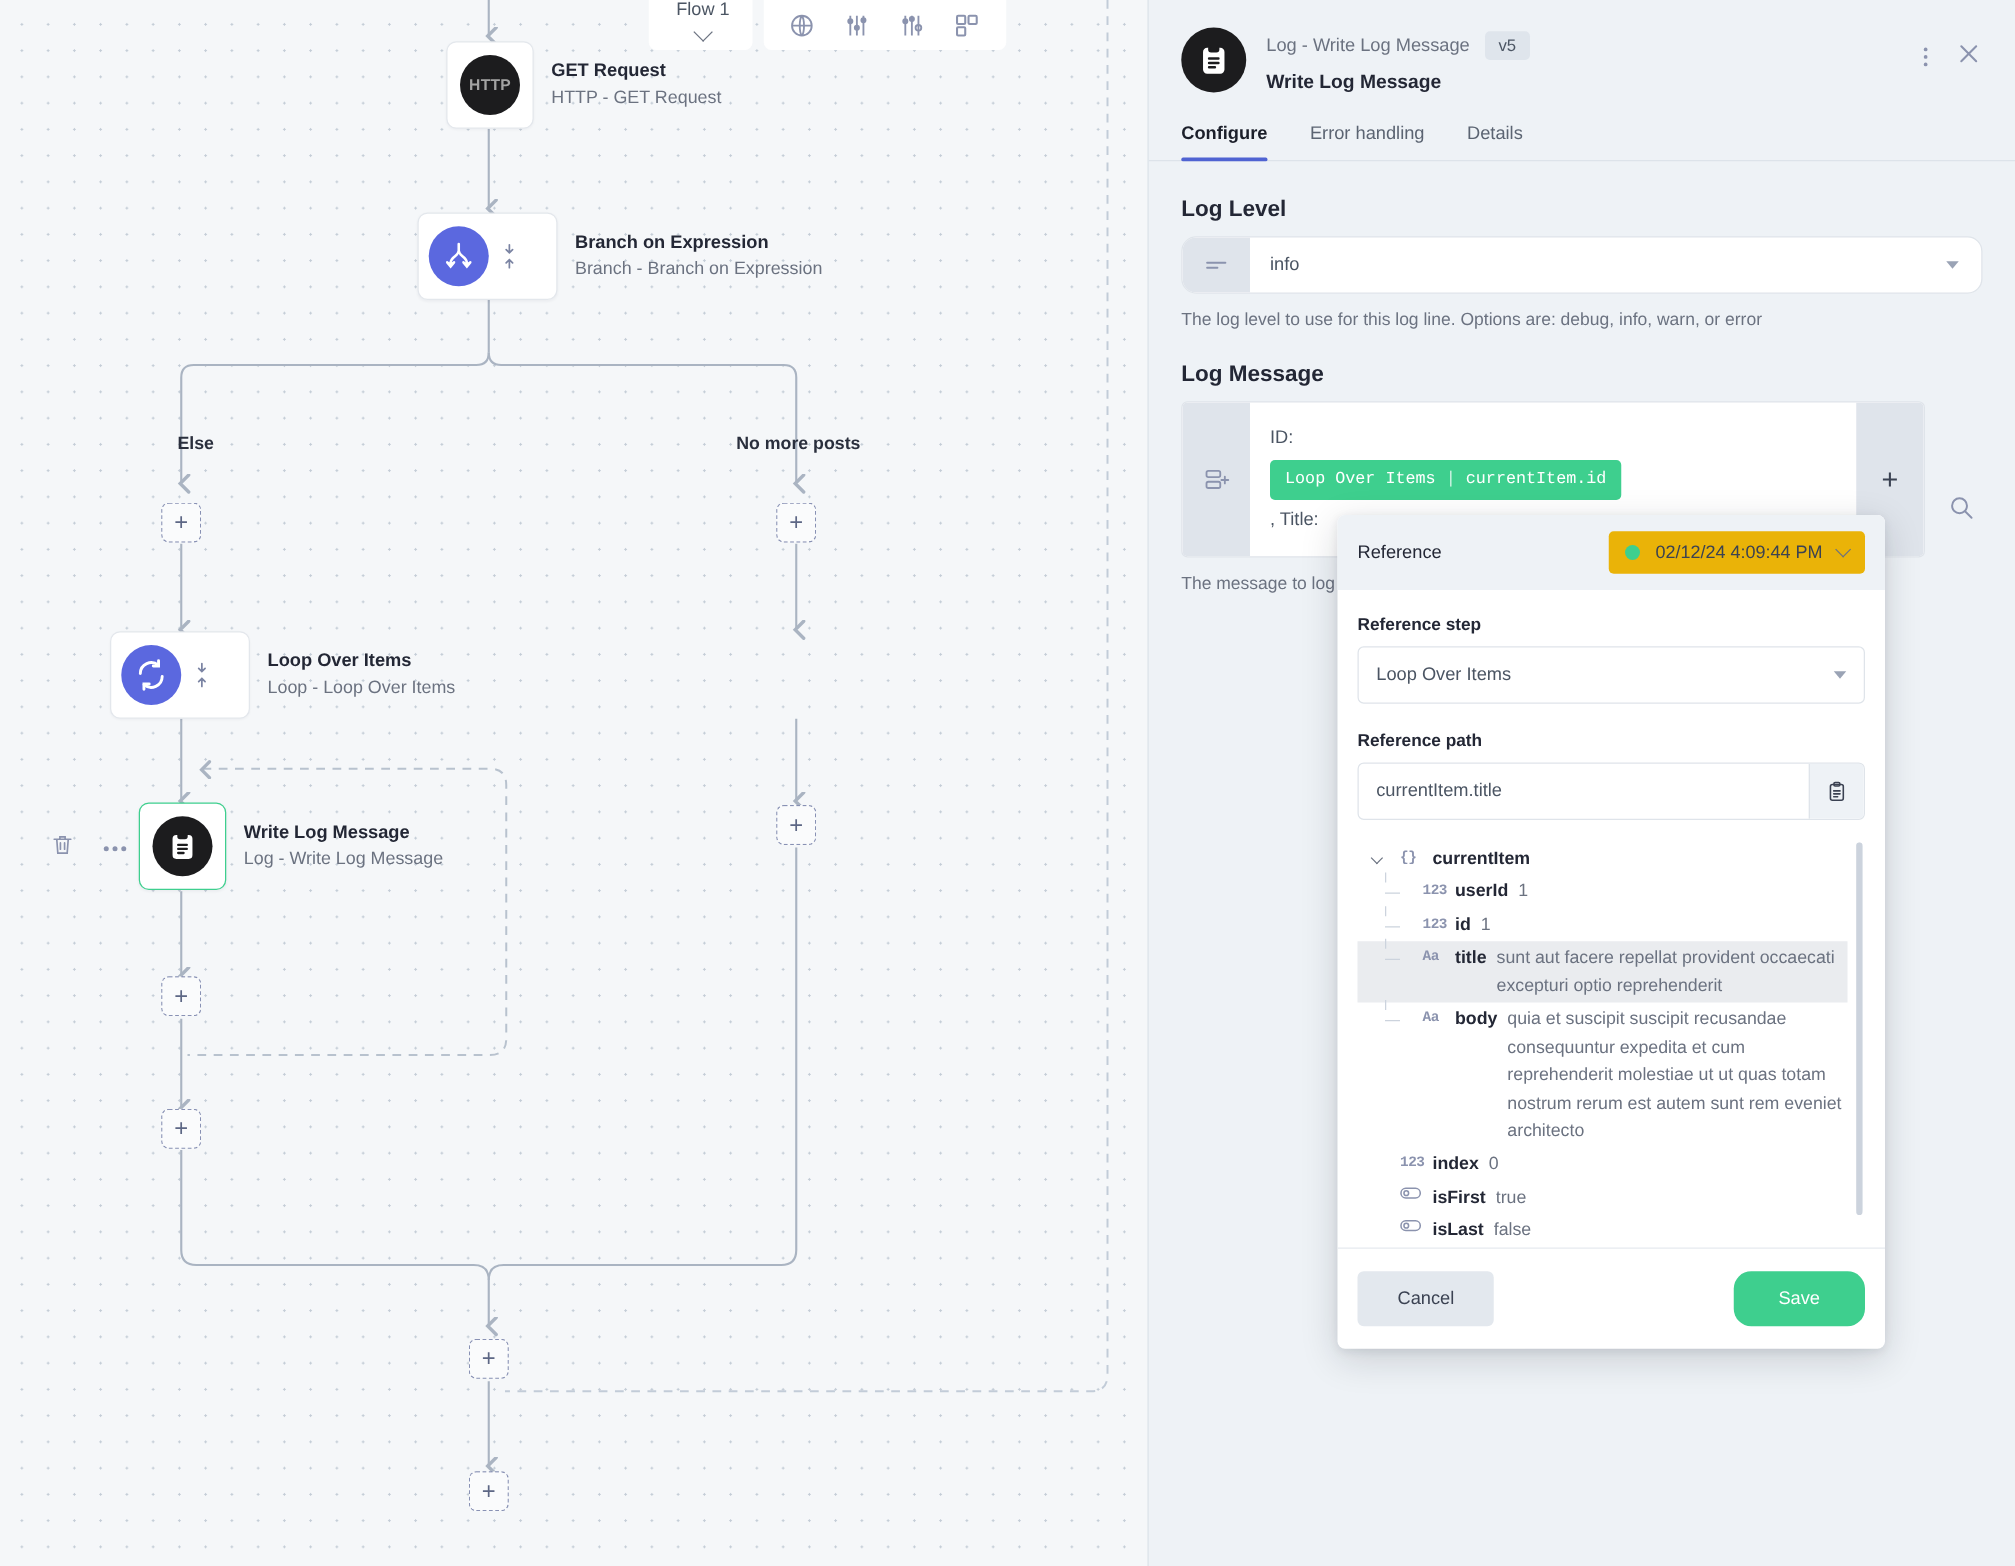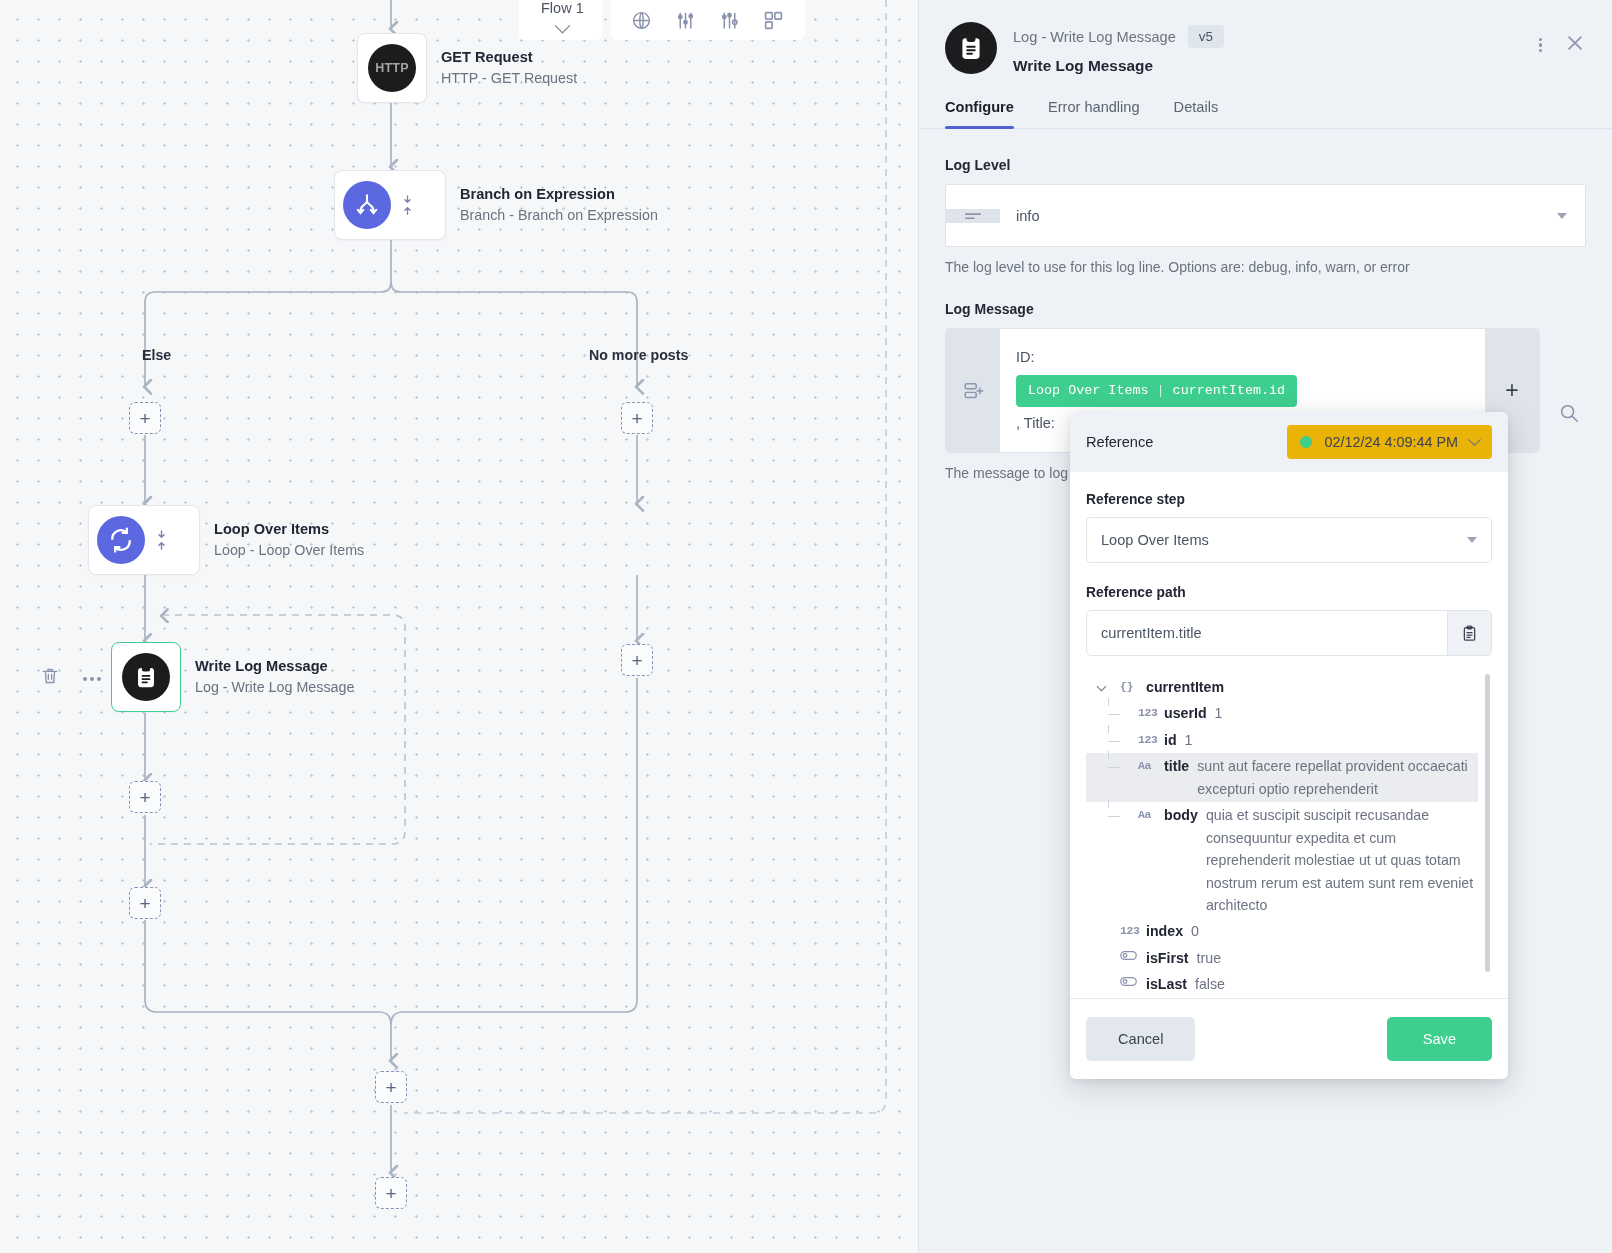--- a/index.html
+++ b/index.html
@@ -94,23 +94,23 @@
   .ph-actions { display:flex; align-items:center; gap: 22px; padding-top: 10px; color:#8b93ae; }
   .kebab { display:flex; flex-direction:column; gap:2.5px; cursor:pointer; }
   .kebab i { width:3.2px; height:3.2px; border-radius:50%; background:#8b93ae; display:block; }
 
   .tabs { display:flex; gap: 34px; padding: 0 26px; margin-top: 24px; border-bottom: 1px solid #dde3ea; }
   .tab { font-size: 14.6px; color:#5b6472; padding-bottom: 13px; cursor:pointer; position:relative;}
   .tab.active { color:#1b1f2a; font-weight:700; }
   .tab.active::after { content:""; position:absolute; left:0; right:0; bottom:-1px; height:3px; background:#4f63d2; border-radius:2px;}
 
   .form { padding: 28px 26px 0 26px; }
-  .f-label { font-size: 14px; font-weight: 700; color:#232735; margin-bottom: 11px; }
+  .f-label { font-size: 18px; font-weight: 700; color:#232735; margin-bottom: 11px; }
   .f-hint { font-size: 14px; color:#6b7280; margin-top: 12px; }
-  .input-wrap { display:flex; background:#fff; border:1px solid #dfe4ea; border-radius:2px; overflow:hidden; height:63px;align-items:center; }
+  .input-wrap { display:flex; background:#fff; border:1px solid #dfe4ea; border-radius:12px; overflow:hidden; height:46px; }
   .input-pre { width: 54px; background:#dfe4eb; display:flex; align-items:center; justify-content:center; color:#8b93ae; flex:none;}
   .input-val { flex:1; display:flex; align-items:center; padding: 0 16px; font-size: 14.6px; color:#4b5563; }
   .input-caret { width:46px; display:flex; align-items:center; justify-content:center; }
   .tri-dn { width:0;height:0;border-left:5.5px solid transparent;border-right:5.5px solid transparent;border-top:6.5px solid #9aa3b5;}
 
   .msg-row { display:flex; align-items:center; gap: 12px; }
   .msg-box { flex:1; display:flex; background:#fff; border:1px solid #dfe4ea; border-radius:5px; overflow:hidden; min-height: 125px; }
   .msg-body { flex:1; padding: 18px 16px 14px 16px; font-size:14.6px; color:#4b5563; line-height:1.45; }
   .token {
     display:inline-flex; align-items:center; background:#3ecf8e; color:#fff;
@@ -153,21 +153,21 @@
   .t-elbow { position:absolute; left:22px; top:12px; width:12px; height:1px; background:#ccd3dd; }
   .t-caret { position:absolute; left: 12px; top: 7px; width:7px;height:7px;border-right:1.6px solid #6b7280;border-bottom:1.6px solid #6b7280;transform:rotate(45deg);}
   .t-type { font-family:"Liberation Mono", monospace; font-size:11.5px; color:#8b93ae; font-weight:700; width:26px; flex:none; padding-top:2px; letter-spacing:-.4px;}
   .t-key { font-weight:700; color:#232735; margin-right:8px; white-space:nowrap; }
   .t-val { color:#6b7280; flex:1; overflow:hidden; }
   .t-val.wrapped { white-space: normal; }
 
   .ref-foot { display:flex; align-items:center; justify-content:space-between; padding: 18px 16px 18px 16px; border-top:1px solid #e6eaef; margin-top: 14px;}
   .btn { border:none; border-radius:5px; font-size:14.6px; cursor:pointer; font-family:"Liberation Sans", sans-serif; }
   .btn-cancel { background:#e3e8ee; color:#3b4252; padding: 14px 32px; }
-  .btn-save { background:#3ecf8e; color:#fff; padding: 14px 36px; }
+  .btn-save { background:#3ecf8e; color:#fff; padding: 14px 36px; border-radius: 14px; }
 </style>
 </head>
 <body>
 
 <div class="app">
 
   <div class="canvas">
 
     <svg class="canvas-svg" width="918" height="1253">
       <defs>

